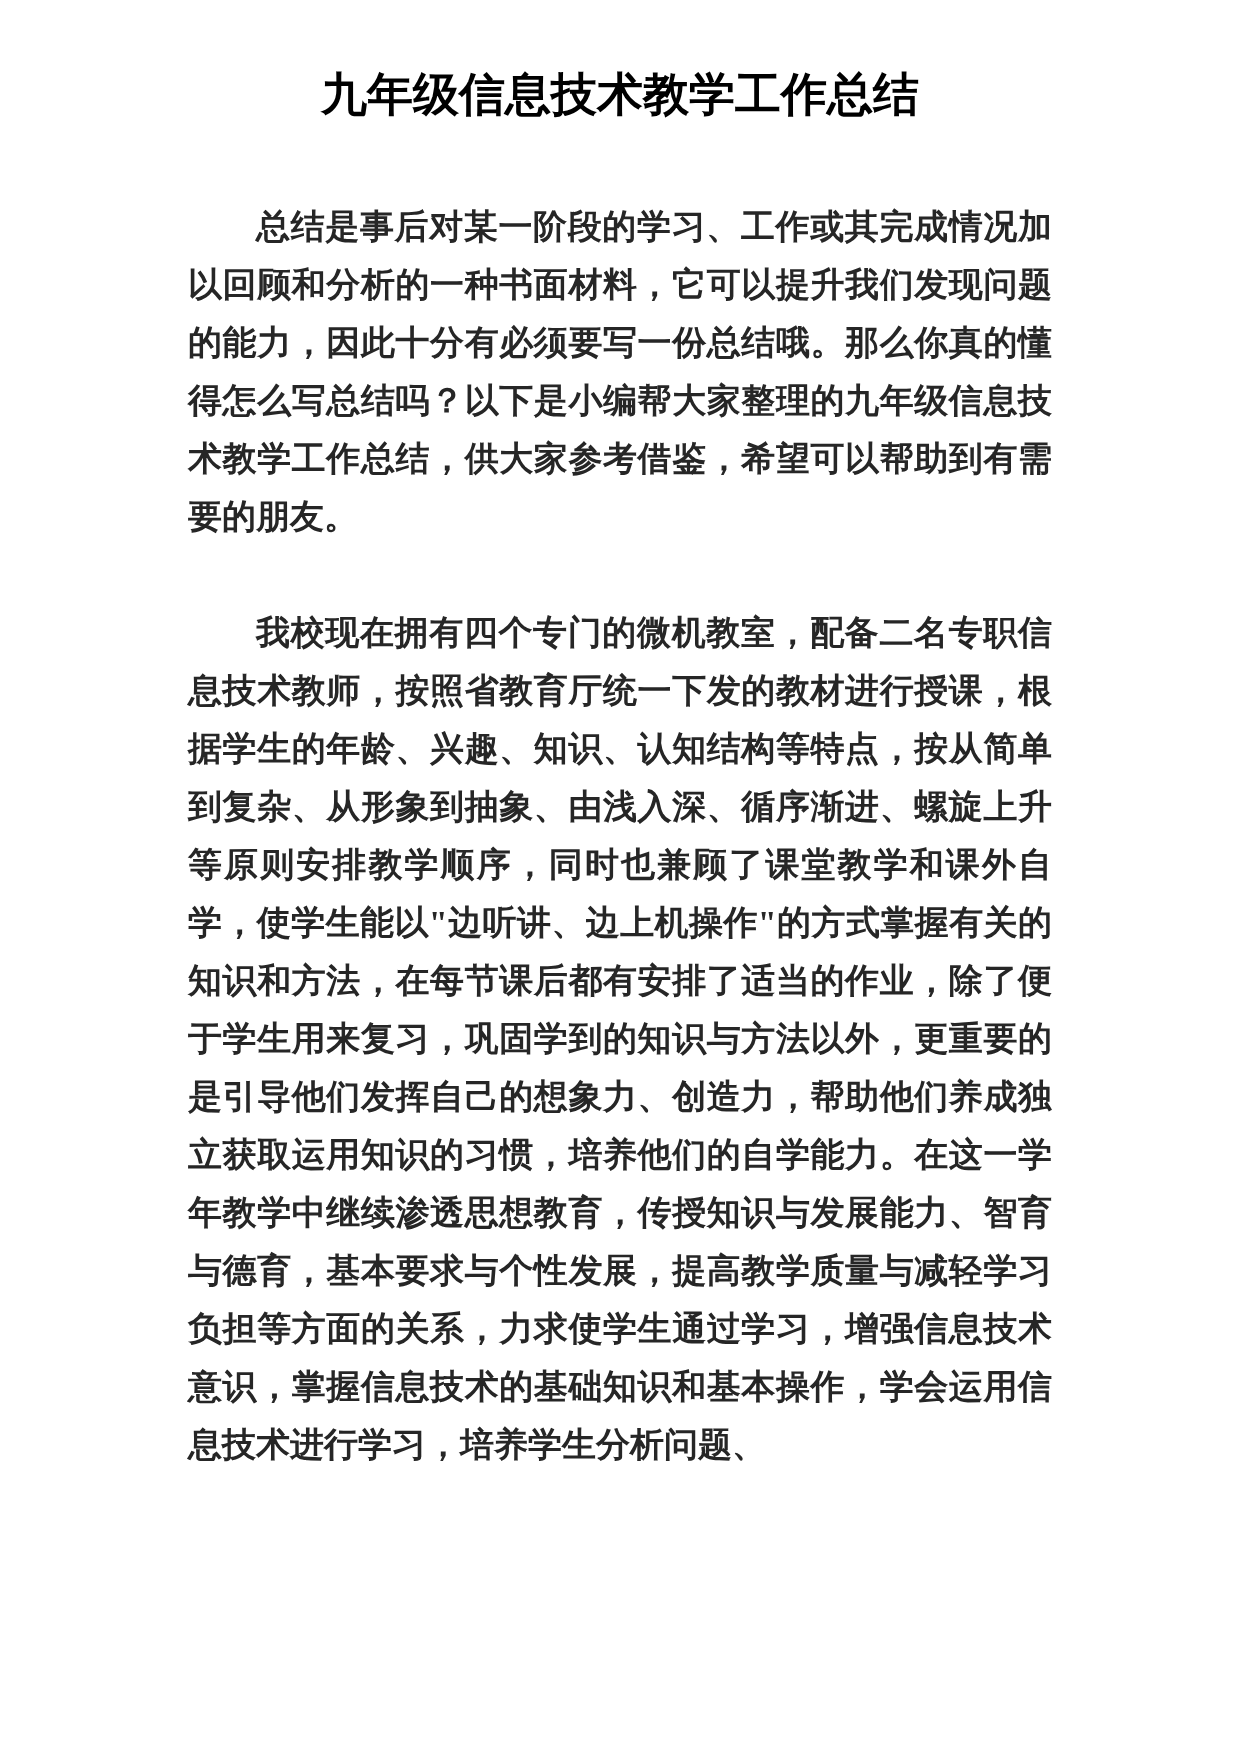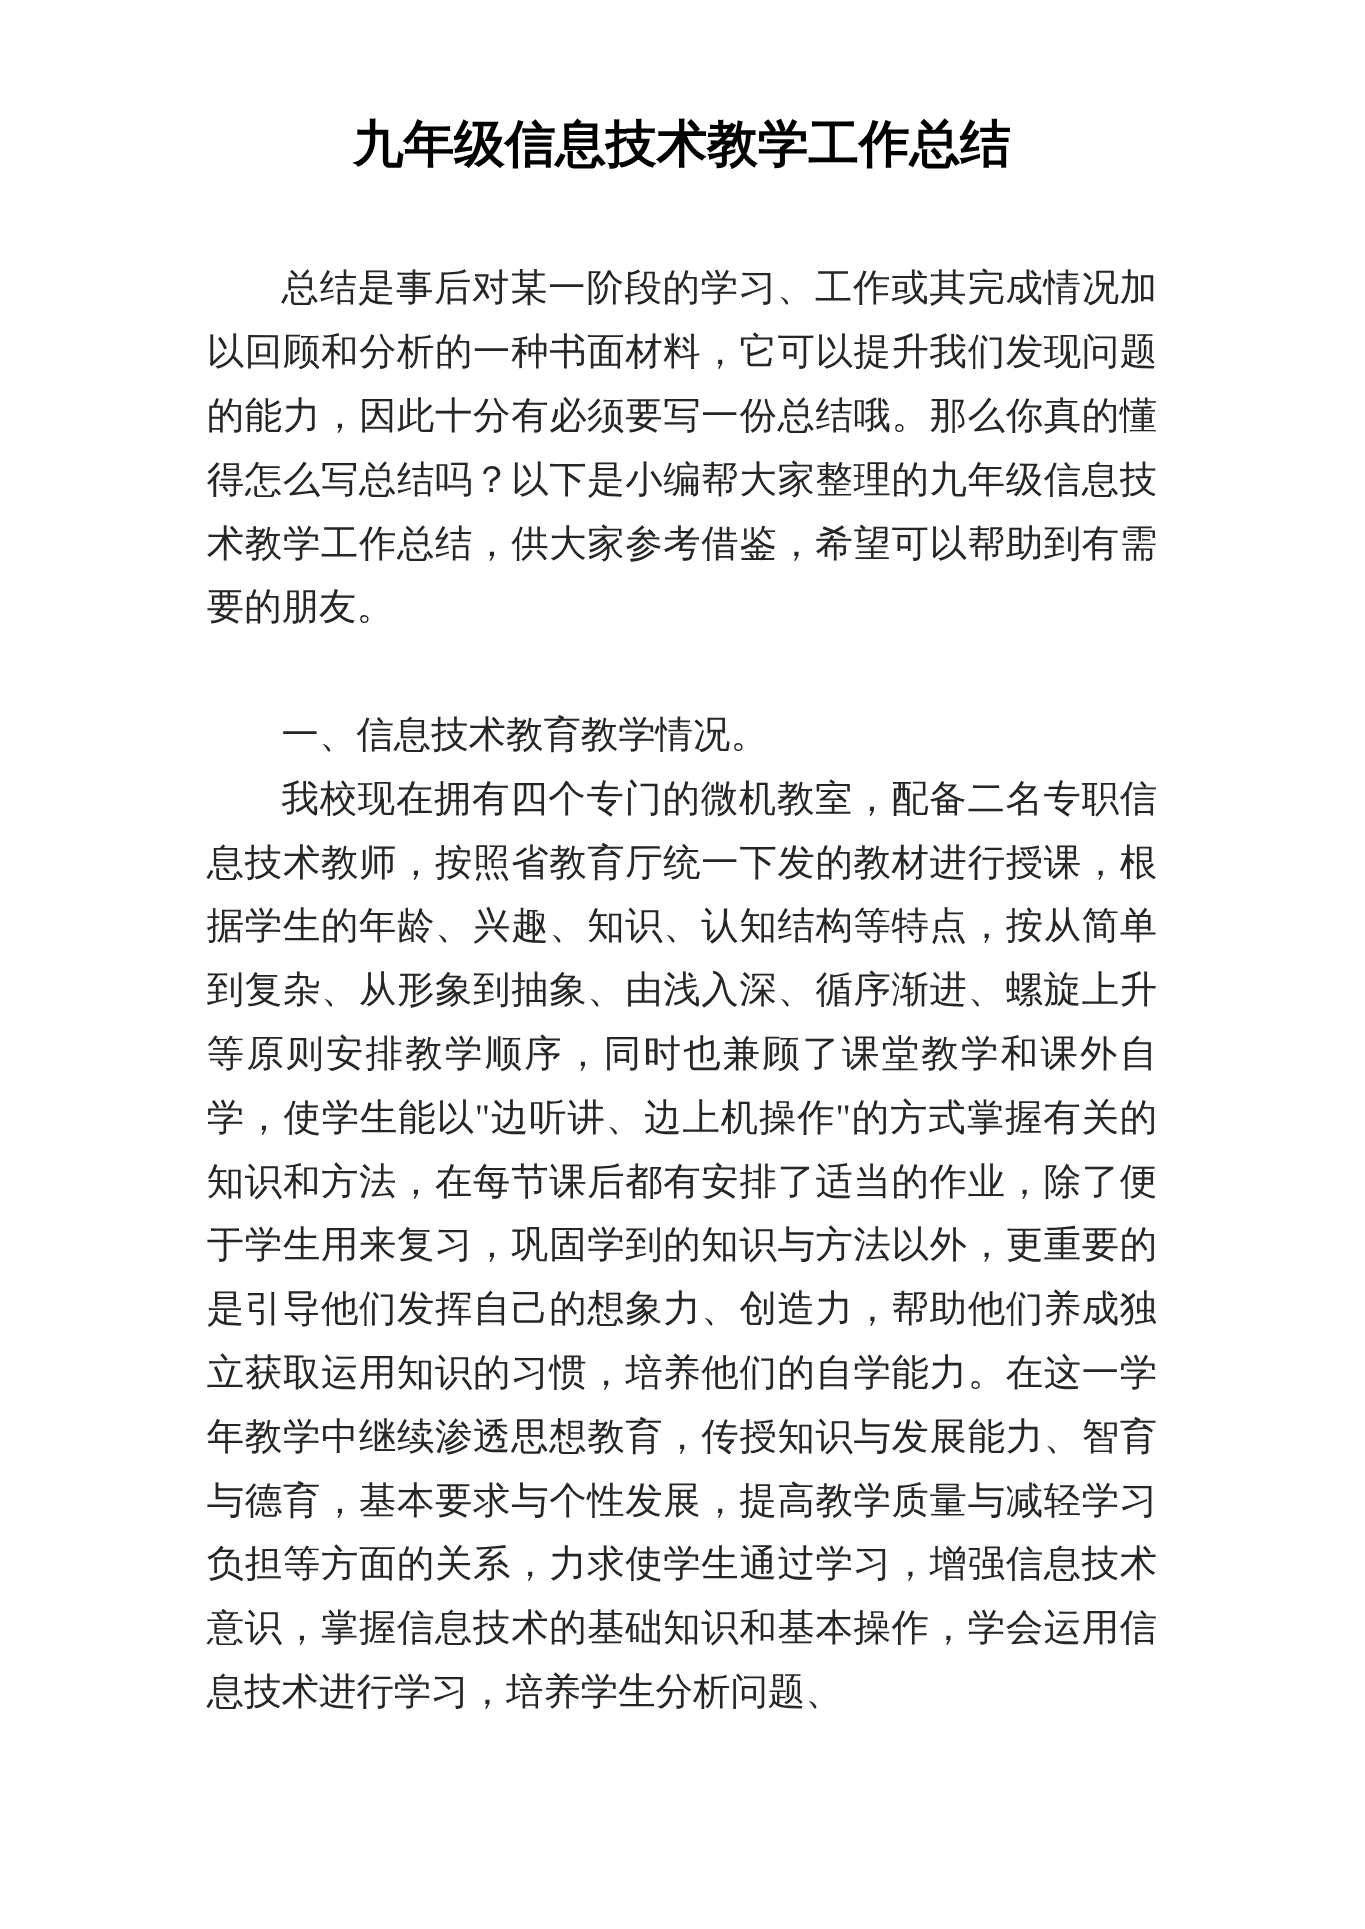--- a/index.html
+++ b/index.html
@@ -7,21 +7,21 @@
     padding: 0;
     background: #ffffff;
   }
   .page {
     position: relative;
     width: 1241px;
     height: 1754px;
     background: #ffffff;
     overflow: hidden;
     box-sizing: border-box;
-    padding: 96px 189px 0 188px;
+    padding: 60px 189px 0 188px;
     font-family: "Liberation Serif", "DejaVu Serif", serif;
   }
   .doc-title {
     margin: 0;
     text-align: center;
     font-size: 46px;
     font-weight: bold;
     line-height: 70px;
     color: #000000;
     letter-spacing: 0;
@@ -30,36 +30,35 @@
   .body-text {
     margin-top: 68px;
   }
   .body-text p {
     margin: 0;
     font-size: 34px;
     line-height: 58px;
     color: #262626;
     text-align: justify;
     text-justify: inter-ideograph;
-    font-weight: 400;
+    font-weight: 700;
     word-break: break-all;
     overflow-wrap: break-word;
   }
   .body-text p.indent {
     text-indent: 2em;
   }
   .body-text p.empty-line {
     min-height: 58px;
   }
 </style>
 </head>
 <body>
 
 <div class="page">
   <h1 class="doc-title">九年级信息技术教学工作总结</h1>
   <div class="body-text">
 
   <p class="indent">总结是事后对某一阶段的学习、工作或其完成情况加以回顾和分析的一种书面材料，它可以提升我们发现问题的能力，因此十分有必须要写一份总结哦。那么你真的懂得怎么写总结吗？以下是小编帮大家整理的九年级信息技术教学工作总结，供大家参考借鉴，希望可以帮助到有需要的朋友。</p>
       <p class=" empty-line"></p>
-      <p class="indent">一、信息技术教育教学情况。</p>
       <p class="indent">我校现在拥有四个专门的微机教室，配备二名专职信息技术教师，按照省教育厅统一下发的教材进行授课，根据学生的年龄、兴趣、知识、认知结构等特点，按从简单到复杂、从形象到抽象、由浅入深、循序渐进、螺旋上升等原则安排教学顺序，同时也兼顾了课堂教学和课外自学，使学生能以"边听讲、边上机操作"的方式掌握有关的知识和方法，在每节课后都有安排了适当的作业，除了便于学生用来复习，巩固学到的知识与方法以外，更重要的是引导他们发挥自己的想象力、创造力，帮助他们养成独立获取运用知识的习惯，培养他们的自学能力。在这一学年教学中继续渗透思想教育，传授知识与发展能力、智育与德育，基本要求与个性发展，提高教学质量与减轻学习负担等方面的关系，力求使学生通过学习，增强信息技术意识，掌握信息技术的基础知识和基本操作，学会运用信息技术进行学习，培养学生分析问题、</p>
     </div>
 </div>
 
 </body></html>

